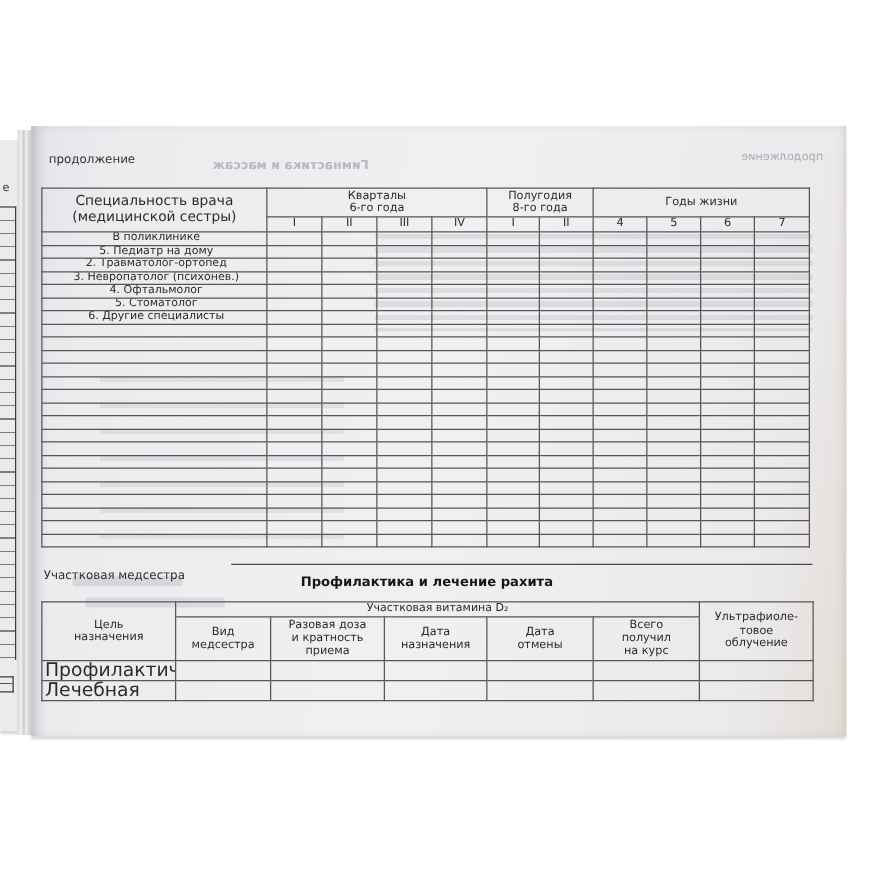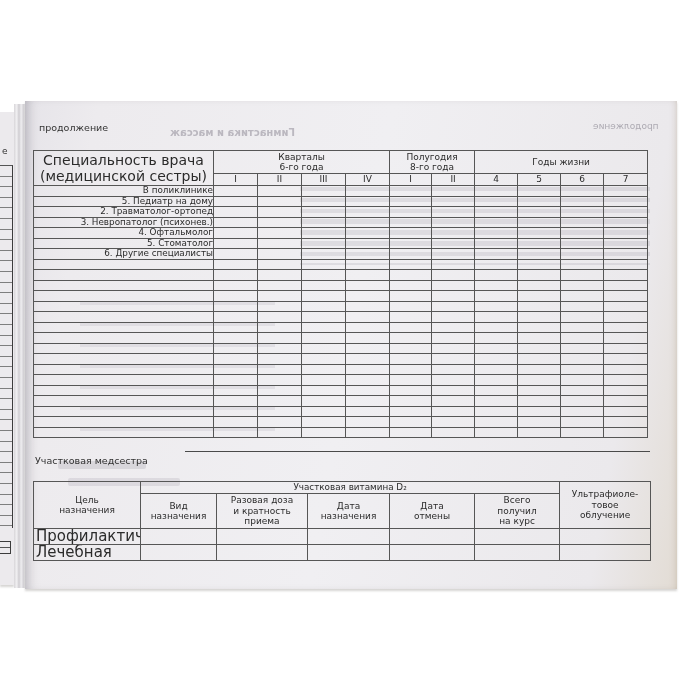--- a/index.html
+++ b/index.html
@@ -34,24 +34,24 @@
 
   
   table.grid{border-collapse:collapse;table-layout:fixed;position:absolute;
              border:1px solid #333;background:transparent;}
   .grid th,.grid td{border:1px solid #565656;padding:0;overflow:hidden;font-weight:normal;
                     text-align:center;vertical-align:middle;color:#2b2b2b;}
   #main-table{left:8px;top:49px;width:614px;}
   #main-table tr.h1{height:23px;}
   #main-table tr.h2{height:12px;}
   #main-table tbody tr{height:10.5px;}
-  #main-table th.spec{font-size:14px;line-height:1.15;white-space:pre-line;}
+  #main-table th.spec{font-size:11px;line-height:1.15;white-space:pre-line;}
   #main-table th.grp{font-size:9px;line-height:1.15;white-space:pre-line;}
   #main-table tr.h2 th{font-size:9px;line-height:1;}
-  #main-table td.rowlabel{font-size:8.8px;text-align:right;padding-left:3px;white-space:nowrap;line-height:1;}
+  #main-table td.rowlabel{font-size:8.8px;text-align:center;padding-left:3px;white-space:nowrap;line-height:1;}
 
   #rickets-table{left:8px;top:380px;width:617px;}
   #rickets-table tr.h1{height:12px;}
   #rickets-table tr.h2{height:35px;}
   #rickets-table tbody tr{height:11px;}
   #rickets-table th{font-size:9px;line-height:1.15;white-space:pre-line;}
   #rickets-table th.vitband{font-size:8.8px;}
   #rickets-table td.rowlabel{font-size:15px;text-align:left;padding-left:2px;white-space:nowrap;line-height:1;}
 
   
@@ -438,20 +438,21 @@
             <td></td>
             <td></td>
             <td></td>
           </tr>
         </tbody>
       </table>
 
     <div class="nurse">Участковая медсестра</div>
     <div class="nurse-line"></div>
 
+    <div class="rickets-title">Профилактика и лечение рахита</div>
 
     <table class="grid" id="rickets-table">
         <colgroup>
           <col style="width: 107px;">
           <col style="width: 76px;">
           <col style="width: 91px;">
           <col style="width: 82px;">
           <col style="width: 85px;">
           <col style="width: 85px;">
           <col style="width: 91px;">
@@ -460,21 +461,21 @@
           <tr class="h1">
             <th rowspan="2">Цель
 назначения</th>
             <th class="vitband" colspan="5">Участковая витамина D₂</th>
             <th rowspan="2">Ультрафиоле-
 товое
 облучение</th>
           </tr>
           <tr class="h2">
             <th>Вид
-назначения</th>
+медсестра</th>
             <th>Разовая доза
 и кратность
 приема</th>
             <th>Дата
 назначения</th>
             <th>Дата
 отмены</th>
             <th>Всего
 получил
 на курс</th>

